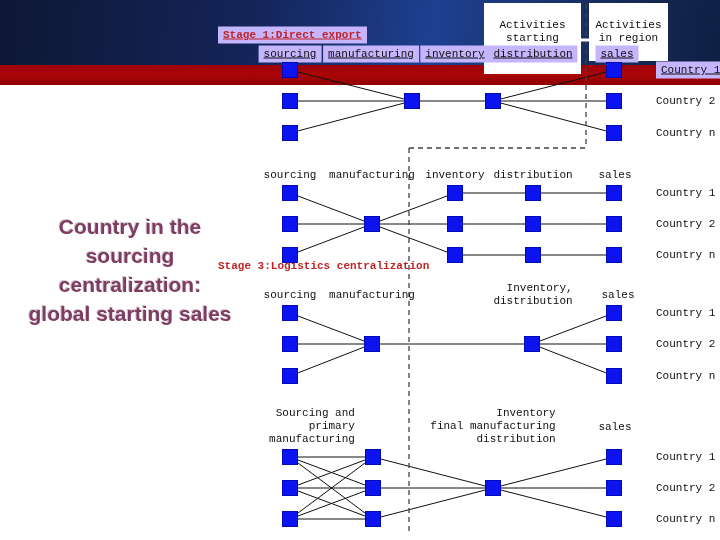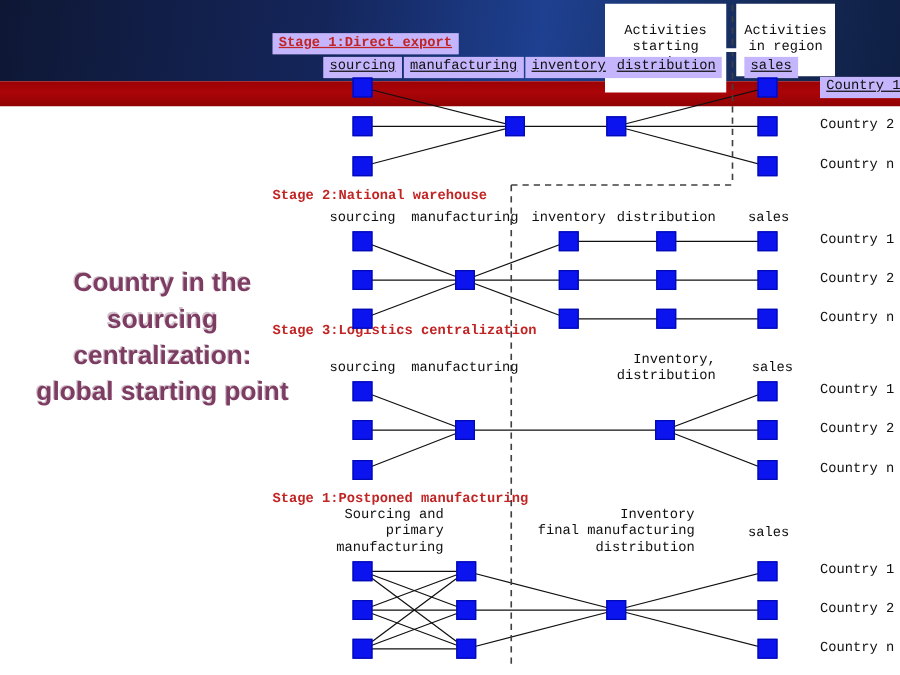--- a/index.html
+++ b/index.html
@@ -79,21 +79,21 @@
       <line x1="409" y1="148" x2="409" y2="533" stroke="#404040" stroke-width="1.3" stroke-dasharray="5 4"></line>
       <line x1="539" y1="40" x2="657" y2="40" stroke="#ffffff" stroke-width="3"></line>
       <polygon points="528,40 541,34 541,46" fill="#ffffff"></polygon>
       <polygon points="668,40 655,34 655,46" fill="#ffffff"></polygon>
     </svg>
 
   <div class="title">
     <div>Country in the</div>
     <div>sourcing</div>
     <div>centralization:</div>
-    <div>global starting point</div>
+    <div>global starting sales</div>
   </div>
 
   <div class="region-box" id="region-outside">
     <div>Activities</div>
     <div>starting region</div>
   </div>
   <div class="region-box" id="region-in">
     <div>Activities</div>
     <div>in region</div>
   </div>
@@ -124,23 +124,20 @@
     <div class="sq" style="left: 606px; top: 93px;"></div>
     <div class="sq" style="left: 606px; top: 125px;"></div>
     <div class="lbl anchor-l boxed" style="left: 656px; top: 70px;">
       <div>Country 1</div>
     </div>
     <div class="lbl anchor-l" style="left: 656px; top: 101px;">
       <div>Country 2</div>
     </div>
     <div class="lbl anchor-l" style="left: 656px; top: 133px;">
       <div>Country n</div>
-    </div>
-    <div class="lbl anchor-l stage-lbl" style="left: 218px; top: 158px;">
-      <div>Stage 2:National warehouse</div>
     </div>
     <div class="lbl anchor-c" style="left: 290px; top: 175px;">
       <div>sourcing</div>
     </div>
     <div class="lbl anchor-c" style="left: 372px; top: 175px;">
       <div>manufacturing</div>
     </div>
     <div class="lbl anchor-c" style="left: 455px; top: 175px;">
       <div>inventory</div>
     </div>
@@ -198,23 +195,20 @@
     <div class="sq" style="left: 606px; top: 368px;"></div>
     <div class="lbl anchor-l" style="left: 656px; top: 313px;">
       <div>Country 1</div>
     </div>
     <div class="lbl anchor-l" style="left: 656px; top: 344px;">
       <div>Country 2</div>
     </div>
     <div class="lbl anchor-l" style="left: 656px; top: 376px;">
       <div>Country n</div>
     </div>
-    <div class="lbl anchor-l stage-lbl" style="left: 218px; top: 400px;">
-      <div>Stage 1:Postponed manufacturing</div>
-    </div>
     <div class="lbl anchor-c" style="left: 312px; top: 426px;">
       <div>Sourcing and</div>
       <div>primary</div>
       <div>manufacturing</div>
     </div>
     <div class="lbl anchor-c" style="left: 493px; top: 426px;">
       <div>Inventory</div>
       <div>final manufacturing</div>
       <div>distribution</div>
     </div>

